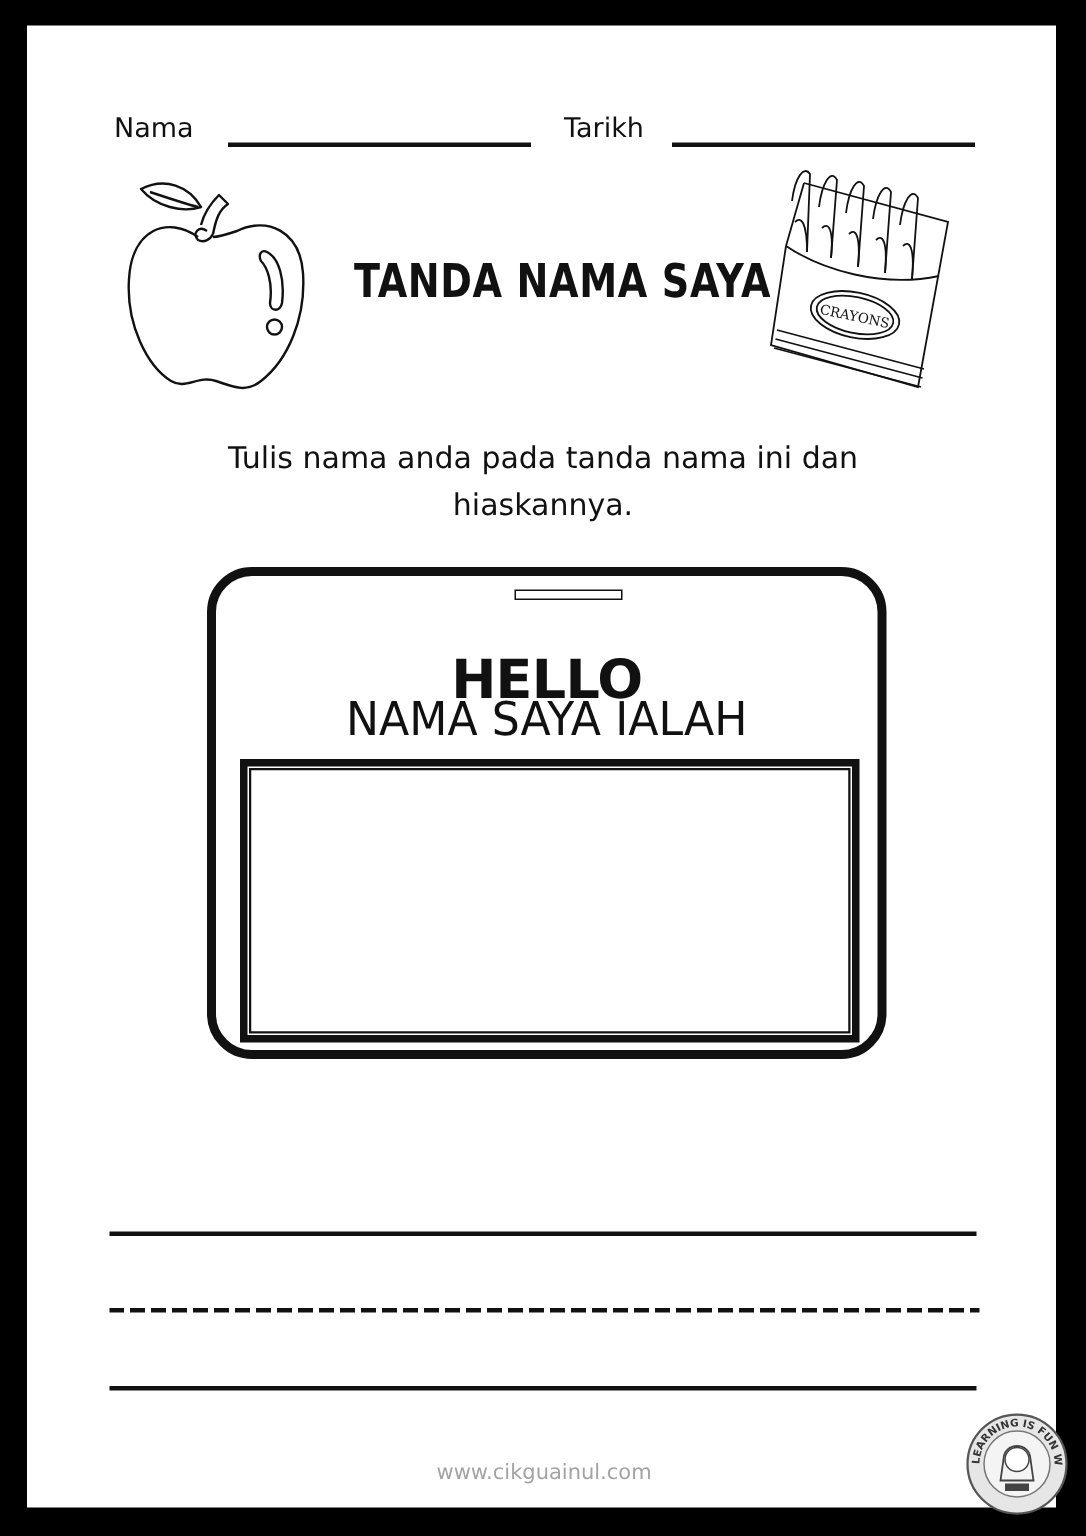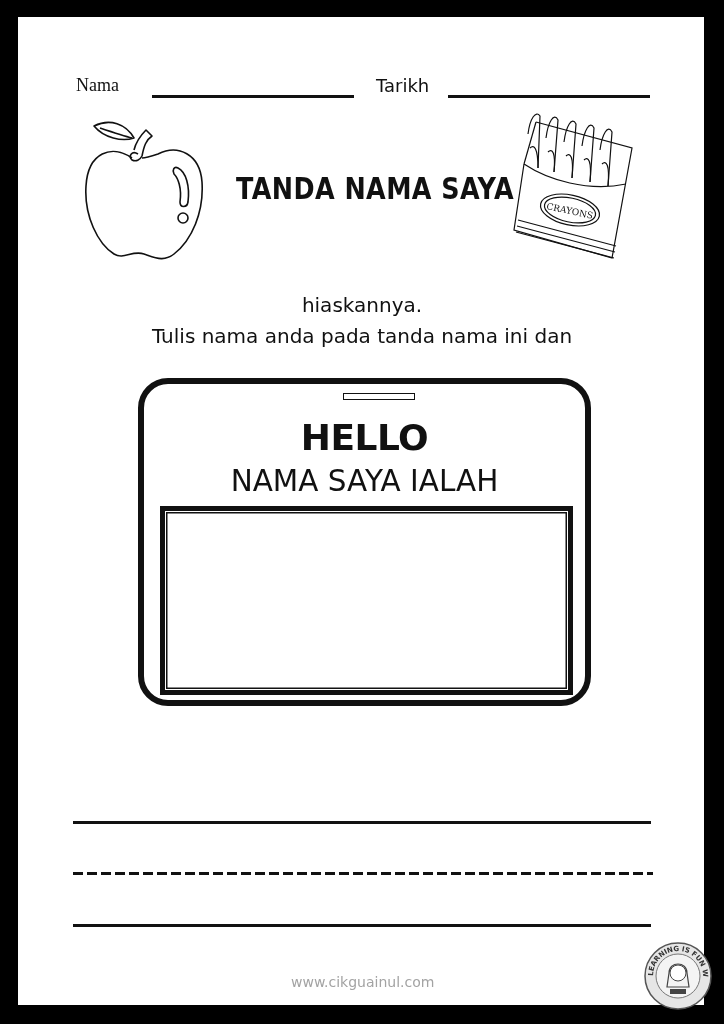--- a/index.html
+++ b/index.html
@@ -20,42 +20,42 @@
     }
     .instr { font-size:20px; text-align:center; line-height:31px; color:#111; width:600px; }
     .tag {
       position:absolute; left:138px; top:378px; width:453px; height:328px;
       border:6px solid #111; border-radius:30px; box-sizing:border-box;
     }
     .slot {
       position:absolute; left:199px; top:9px; width:72px; height:7px;
       border:1.5px solid #111; box-sizing:border-box;
     }
-    .hello { position:absolute; left:0; width:100%; text-align:center; top:33px;
+    .hello { position:absolute; left:0; width:100%; text-align:center; top:49px;
       font-size:36px; font-weight:bold; color:#111; letter-spacing:-0.5px; }
     .nama-saya { position:absolute; left:0; width:100%; text-align:center; top:78px;
       font-size:31px; color:#111; transform:scaleX(0.95); }
     .write-box {
       position:absolute; left:16px; top:122px; width:413px; height:189px;
       border:5px solid #111; box-sizing:border-box;
       box-shadow: inset 0 0 0 1px #fff, inset 0 0 0 2.5px #111;
     }
     .line-solid { position:absolute; left:73px; width:578px; height:3px; background:#111; }
     .line-dash {
       position:absolute; left:73px; width:580px; height:3px;
       background: repeating-linear-gradient(to right, #111 0 10px, transparent 10px 14px);
     }
     .footer { font-size:14px; color:#a3a3a3; }
   </style>
 </head>
 <body>
 
 <div class="page"></div>
 
-<span class="abs label" style="left:76px; top:75px;font-family:Liberation Serif, serif;">Nama</span>
+<span class="abs label" style="left:76px; top:75px;">Nama</span>
 <div class="uline" style="left:152px; top:95px; width:202px;"></div>
 <span class="abs label" style="left:376px; top:75px;">Tarikh</span>
 <div class="uline" style="left:448px; top:95px; width:202px;"></div>
 
 <svg class="abs" style="left:82px; top:116px;" width="126" height="150" viewBox="0 0 126 150">
   <g fill="none" stroke="#111" stroke-width="1.6" stroke-linejoin="round">
     <path d="M12 10 C28 2 44 8 52 22 C40 26 22 22 12 10 Z"></path>
     <path d="M18 12 C30 16 42 20 50 22"></path>
     <path d="M52 34 C54 26 58 20 64 14 L70 20 C64 24 62 30 60 40"></path>
     <path d="M56 38 C50 34 46 40 50 44 C54 46 58 44 60 40"></path>
@@ -79,22 +79,22 @@
     <path d="M22 40 C26 36 30 40 30 60 M40 44 C44 40 48 44 46 64 M58 48 C62 44 66 48 64 70 M76 52 C80 48 84 52 82 74 M94 56 C98 52 102 56 100 78"></path>
     <path d="M16 56 C40 72 80 84 118 76"></path>
     <ellipse cx="62" cy="102" rx="30" ry="15" transform="rotate(12 62 102)"></ellipse>
     <ellipse cx="62" cy="102" rx="26" ry="12" transform="rotate(12 62 102)"></ellipse>
     <path d="M10 112 L108 138 M9 118 L107 144 M8 124 L106 150"></path>
   </g>
   <text x="62" y="106" font-size="9" text-anchor="middle" font-family="DejaVu Serif, serif" fill="#111" transform="rotate(12 62 102)">CRAYONS</text>
 </svg>
 
 <div class="abs instr" style="left:62px; top:290px;">
+  <div>Tulis nama anda pada tanda nama ini dan</div>
   <div>hiaskannya.</div>
-  <div>Tulis nama anda pada tanda nama ini dan</div>
 </div>
 
 <div class="tag">
   <div class="slot"></div>
   <div class="hello">HELLO</div>
   <div class="nama-saya">NAMA SAYA IALAH</div>
   <div class="write-box"></div>
 </div>
 
 <div class="abs instr" style="left:62px; top:736px;">

